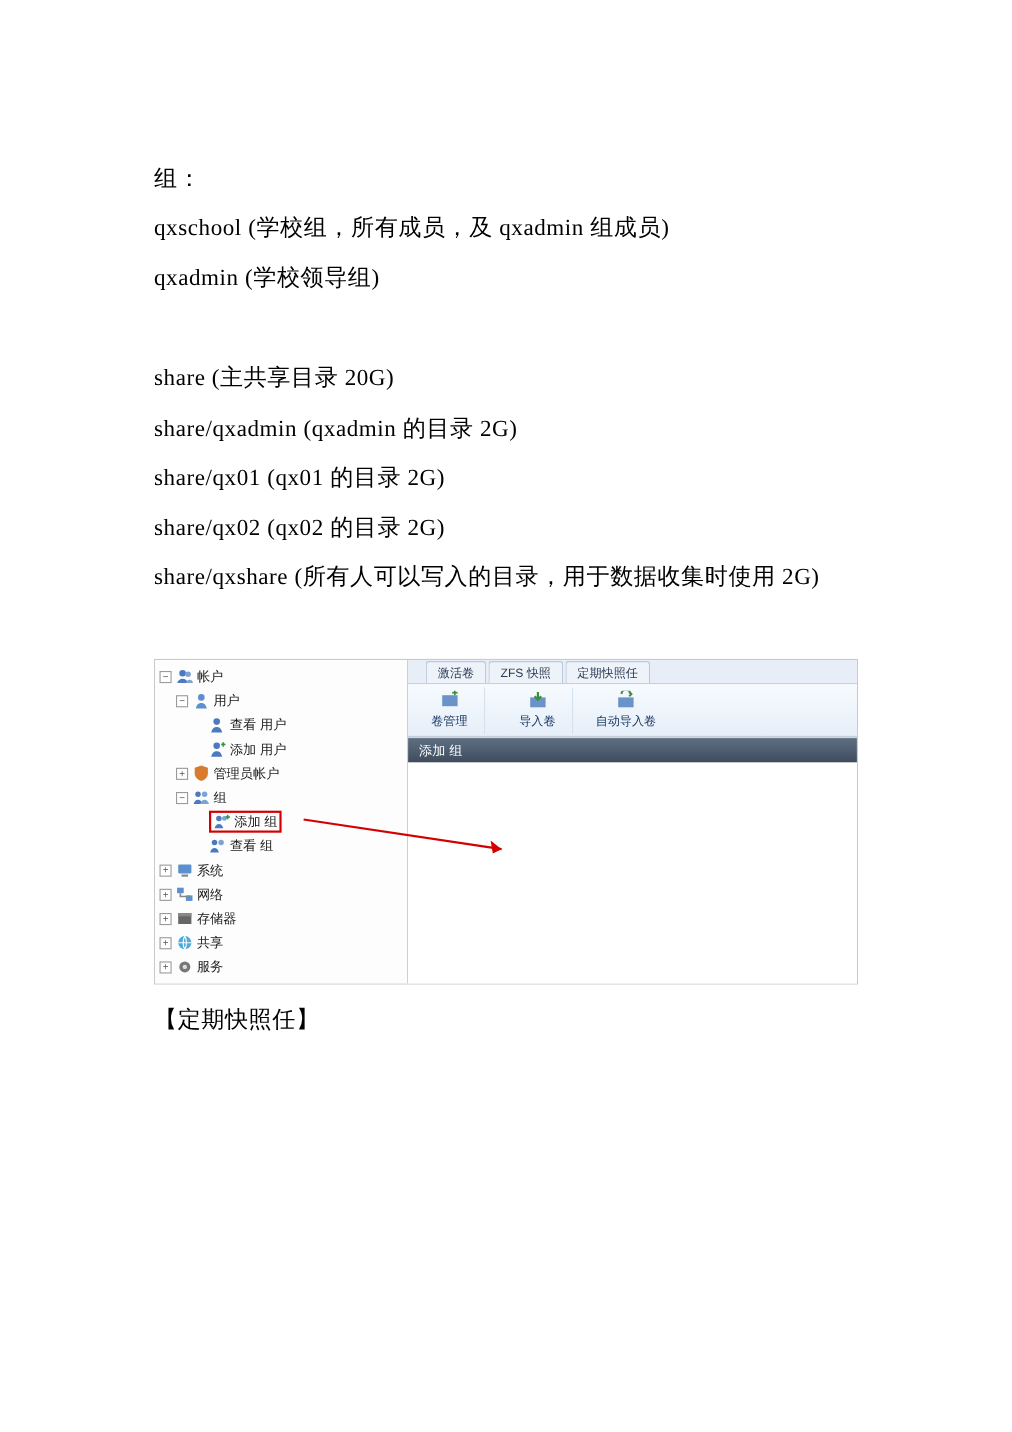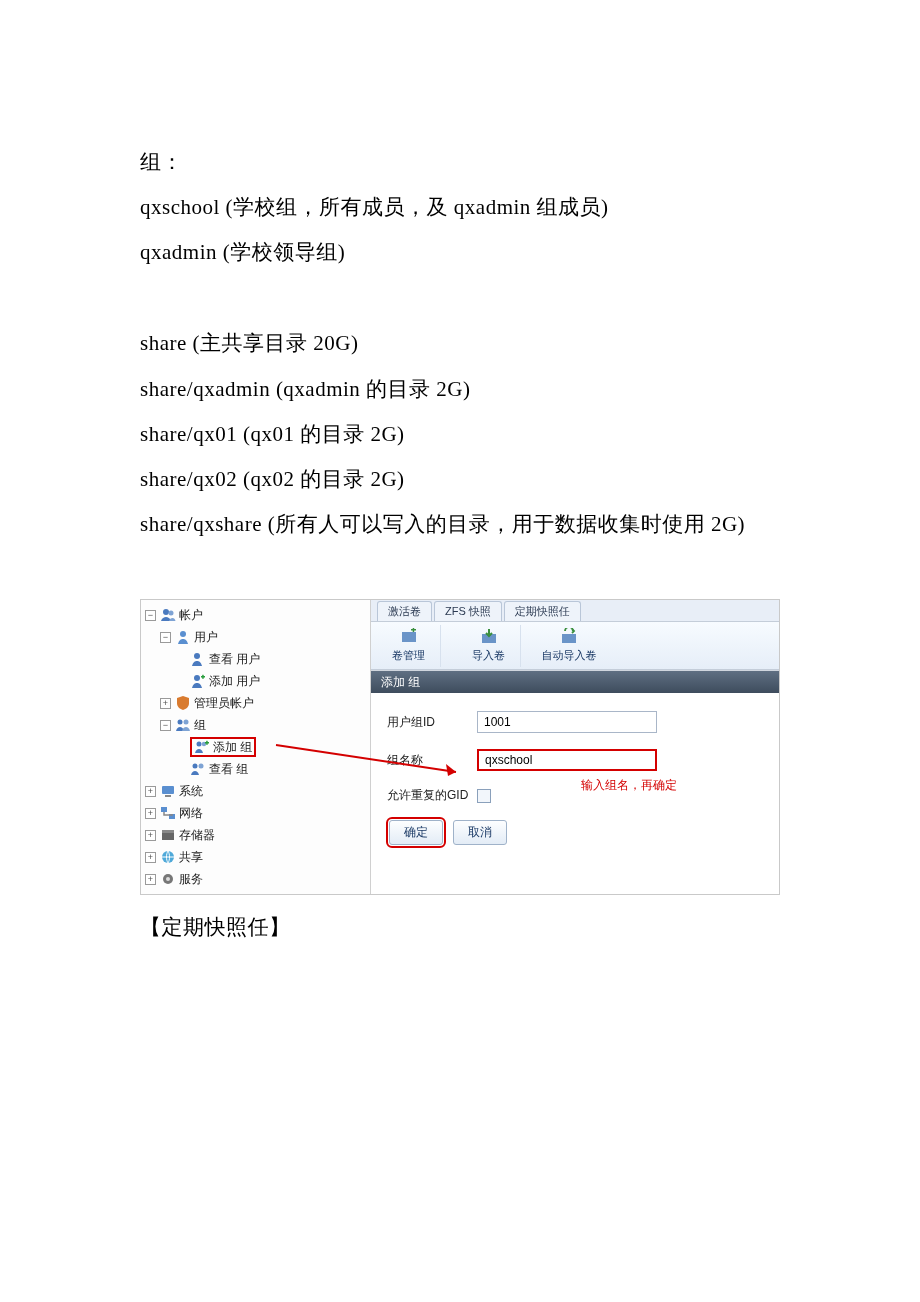--- a/index.html
+++ b/index.html
@@ -92,21 +92,21 @@
     display: flex;
     flex-direction: column;
     background: #f3f5f8;
   }
   .ss-tabs {
     display: flex;
     background: #e8eef7;
     border-bottom: 1px solid #c4cdd9;
     height: 22px;
     align-items: flex-end;
-    padding-left: 6px;
+    padding-left: 16px;
     gap: 2px;
   }
   .ss-tab {
     background: #eef3fa;
     border: 1px solid #b9c6d8;
     border-bottom: none;
     border-radius: 3px 3px 0 0;
     padding: 2px 10px;
     font-size: 11px;
     color: #2b3a52;
@@ -432,45 +432,20 @@
                     <path d="M5 3a4 4 0 018 0" stroke="#3a8f3e" stroke-width="1.8" fill="none"></path>
                     <path d="M12 1l2 2-2 2" stroke="#3a8f3e" stroke-width="1.8" fill="none"></path>
                   </svg>
               </span>
               <span>自动导入卷</span>
             </div>
           </div>
 
           <div class="ss-dialog">
             <div class="ss-dialog-title">添加 组</div>
-            <div class="ss-form">
-
-              <div class="form-row">
-                <span class="form-label">用户组ID</span>
-                <input class="form-input" value="1001" style="">
-              </div>
-
-              <div class="form-row">
-                <span class="form-label">组名称</span>
-                <input class="form-input hl" value="qxschool" style="">
-              </div>
-
-              <div class="form-row">
-                <span class="form-label">允许重复的GID</span>
-                <span class="form-check"></span>
-              </div>
-
-              <div class="form-buttons">
-                <button class="ss-btn hl">确定</button>
-                <button class="ss-btn">取消</button>
-              </div>
-
-              <div class="anno-text" style="left:210px; top:84px;">输入组名，再确定</div>
-
-            </div>
           </div>
         </div>
 
         <svg class="arrow" style="left:130px; top:130px; width:200px; height:60px;" viewBox="0 0 200 60">
           <line x1="5" y1="15" x2="185" y2="42" stroke="#d40000" stroke-width="2"></line>
           <polygon points="185,42 175,34 177,46" fill="#d40000"></polygon>
         </svg>
 
       </div>
     </div>

